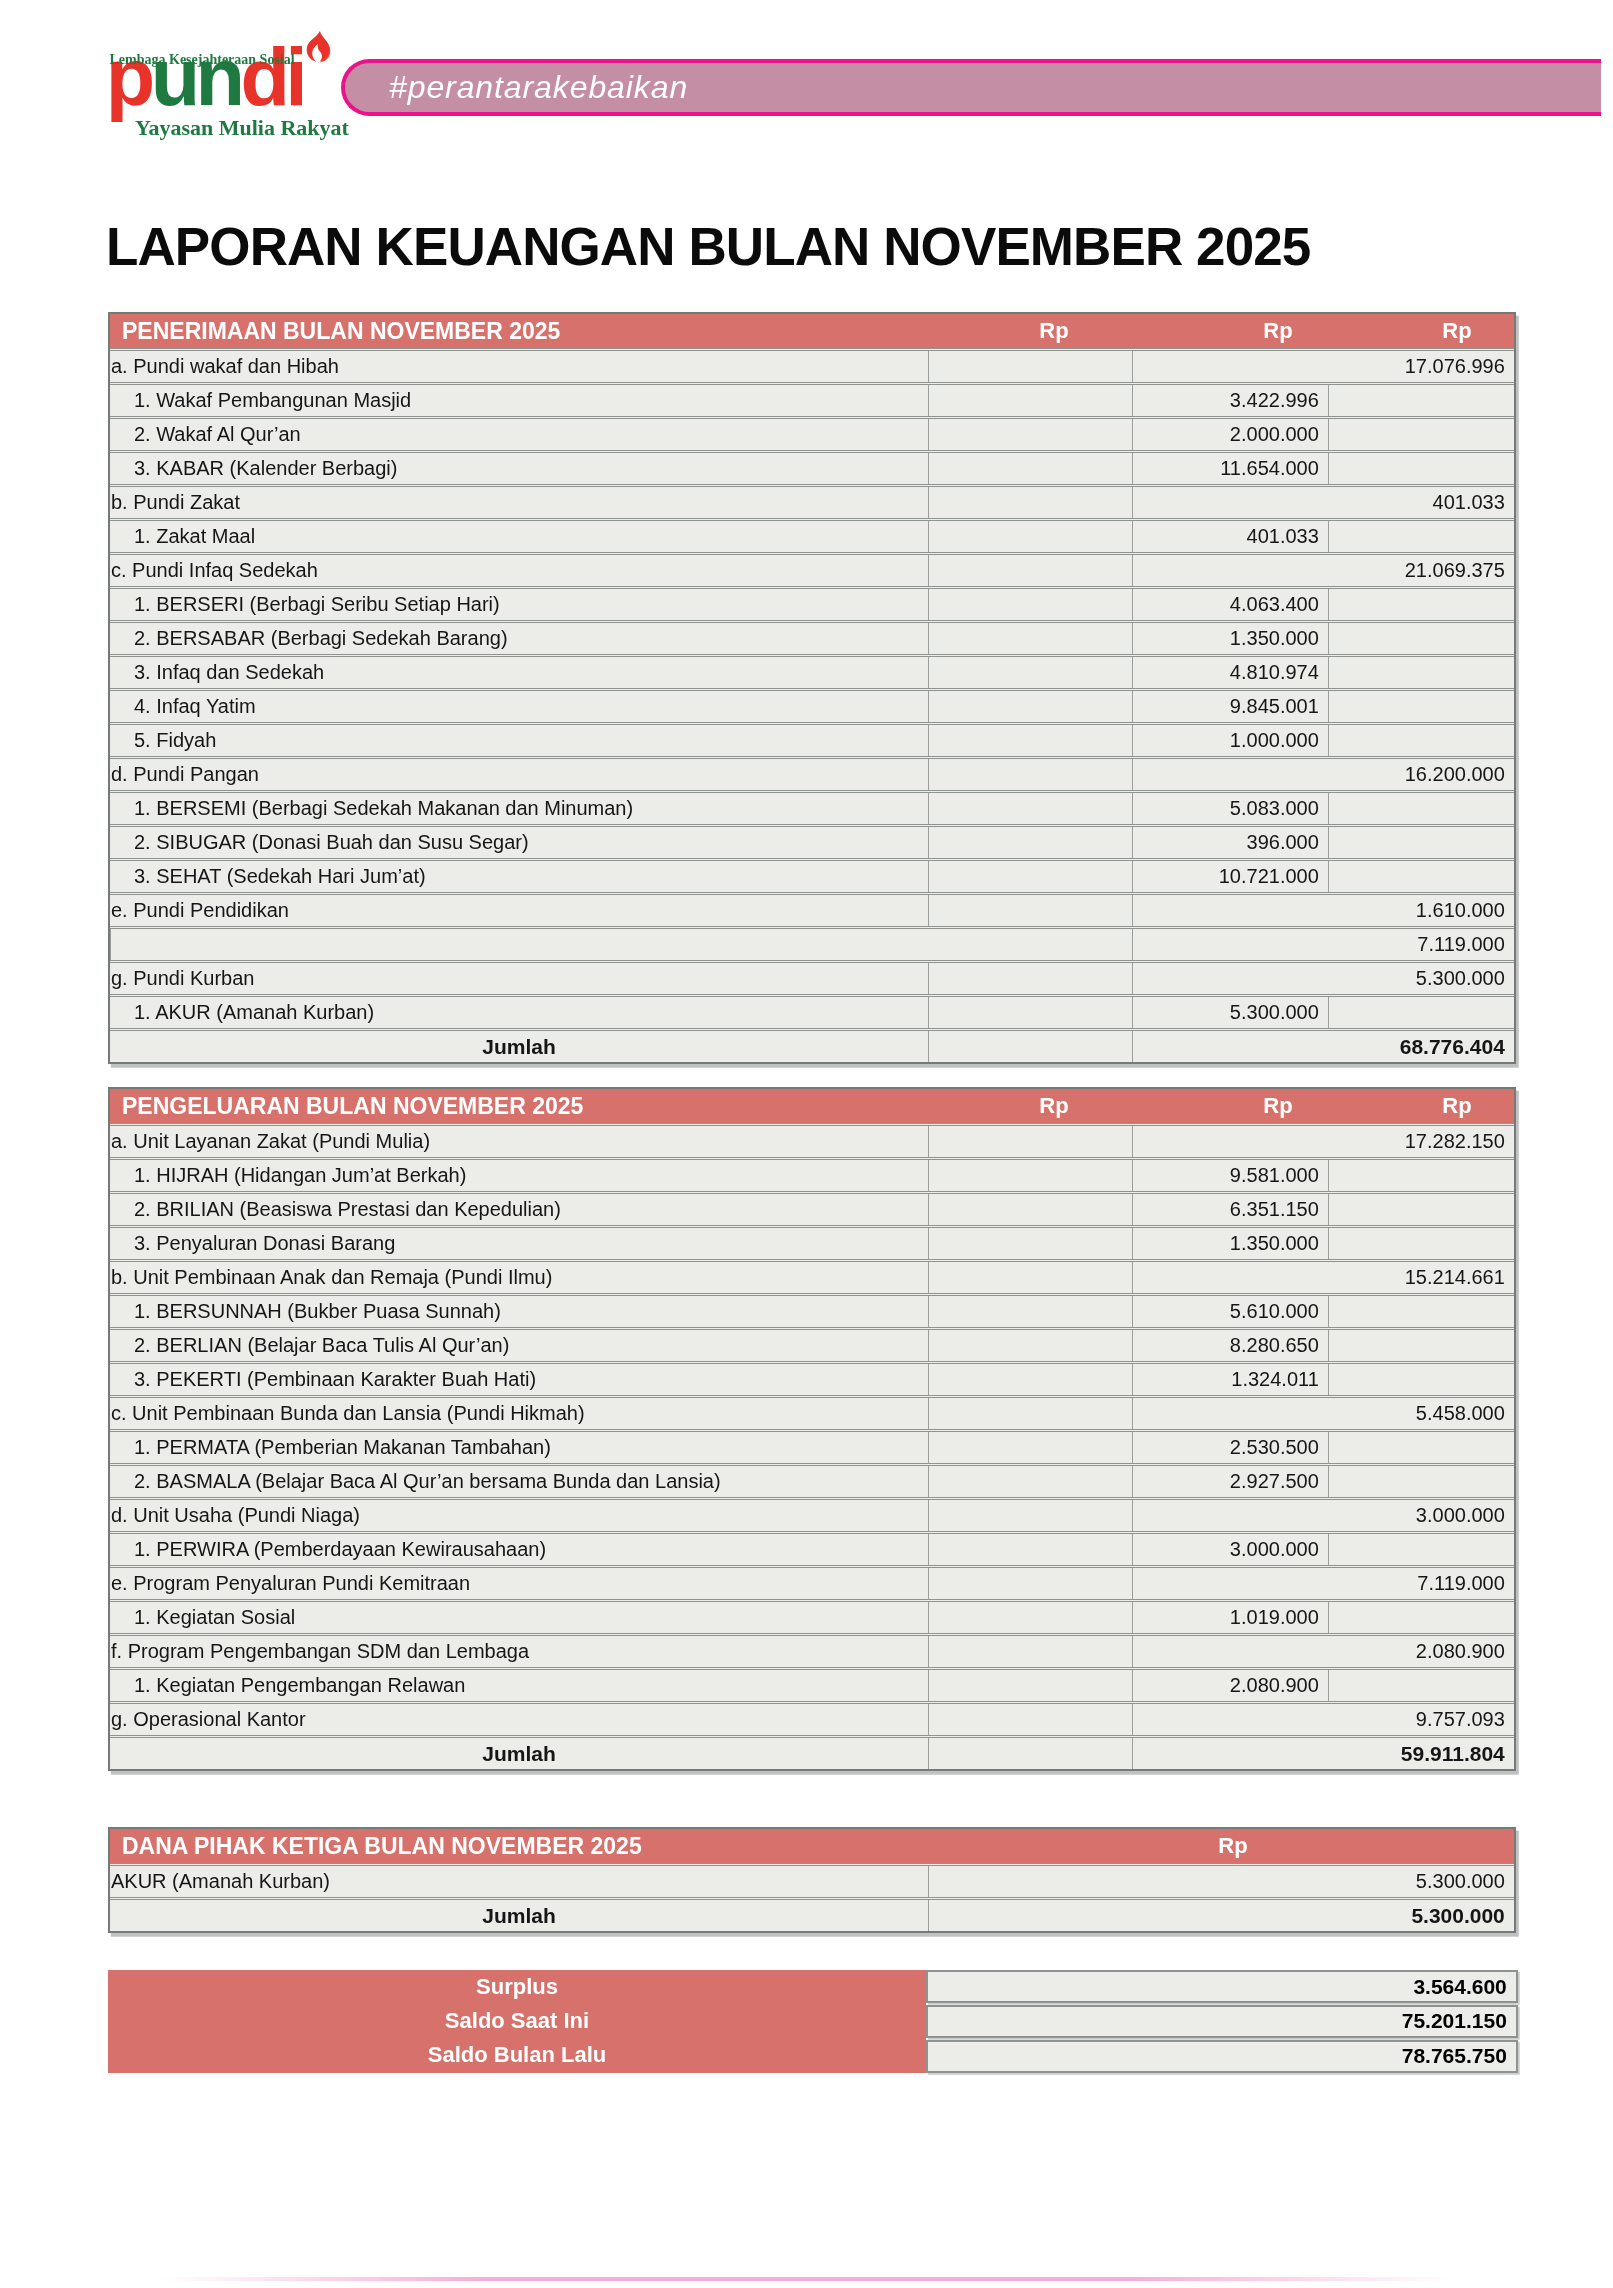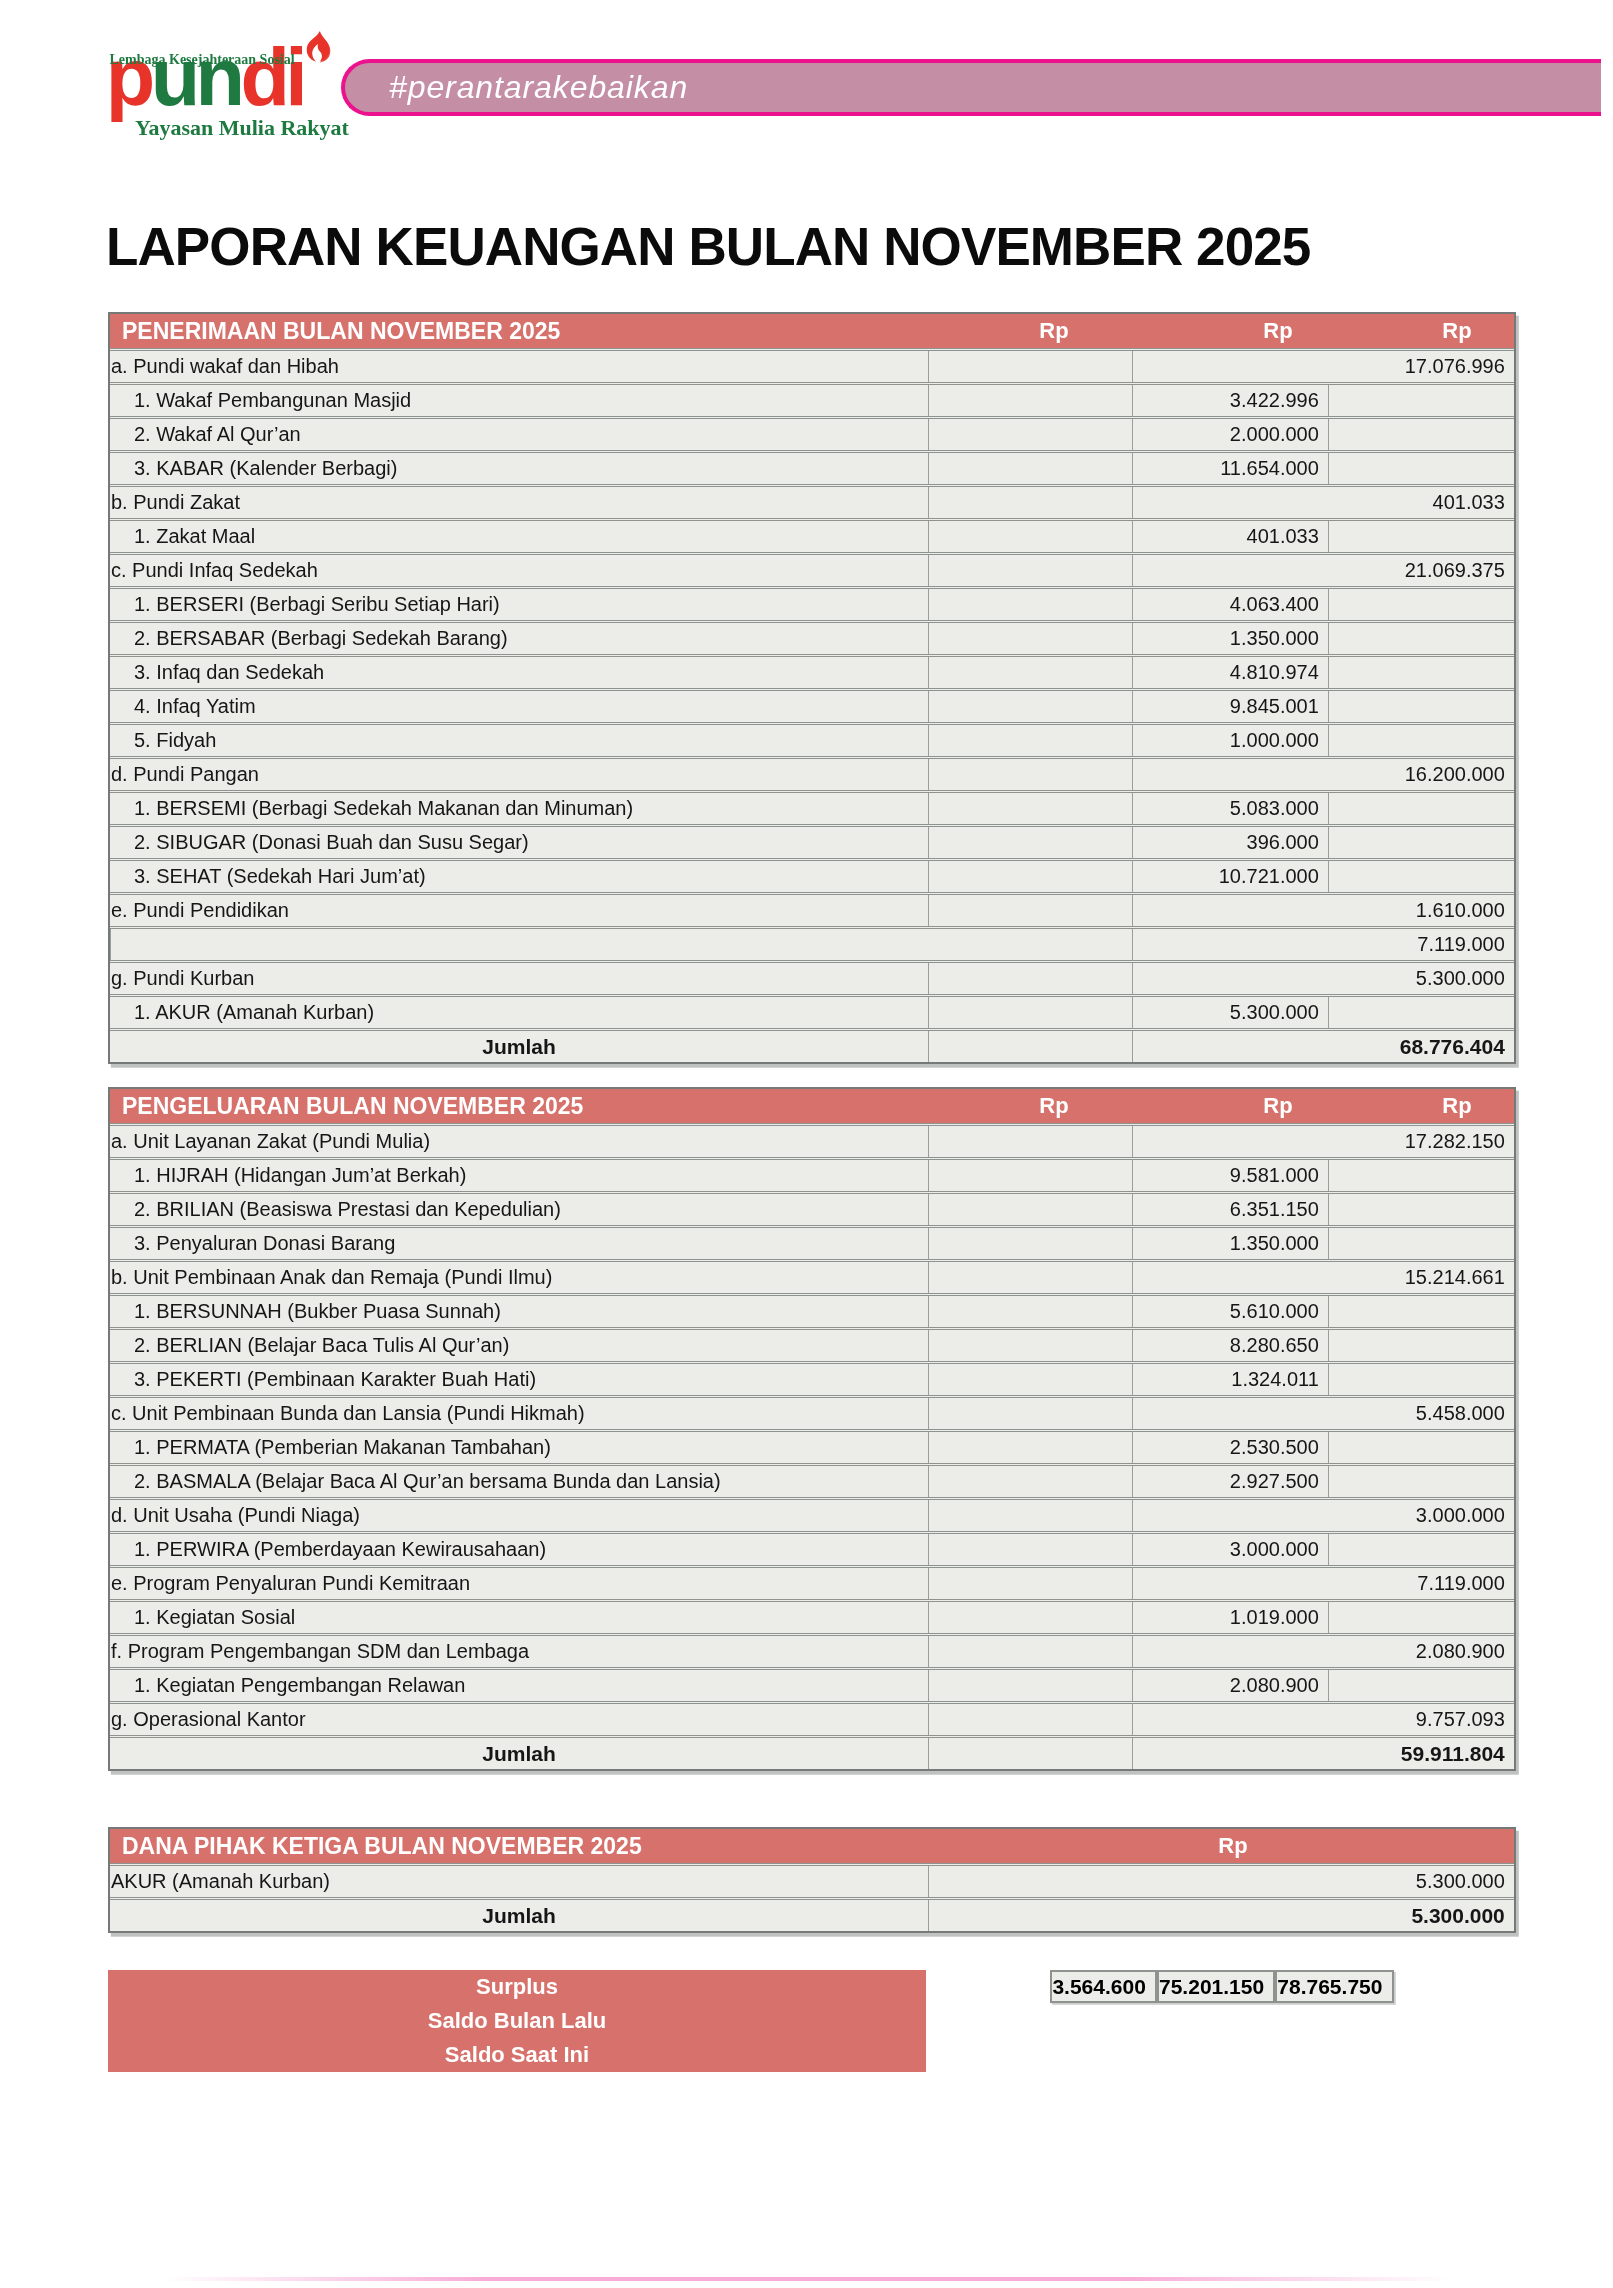--- a/index.html
+++ b/index.html
@@ -58,21 +58,21 @@
   .c-val{justify-content:flex-end;padding-right:9.2px;}
   .merged{grid-column:3/5;border-left:1.8px solid var(--border-light);}
   .cols2 .merged{grid-column:2/3;}
   .t-row.total .c-label{justify-content:center;padding-left:0;font-weight:bold;font-size:21px;}
   .t-row.total .c-val{font-weight:bold;font-size:21px;}
 
   
   .summary{position:absolute;left:108px;top:1970px;width:1410px;display:grid;grid-template-columns:818px 1fr;}
   .summary-labels{background:var(--salmon);display:flex;flex-direction:column;}
   .s-label{height:34px;display:flex;align-items:center;justify-content:center;color:#fff;font-weight:bold;font-size:22px;}
-  .summary-values{display:flex;flex-direction:row;justify-content:center;}
+  .summary-values{display:flex;flex-direction:column;}
   .s-value{height:33px;box-sizing:border-box;border:2.8px solid var(--border-mid);background:var(--row-bg);margin-bottom:1.8px;display:flex;align-items:center;justify-content:flex-end;padding-right:9.2px;font-weight:bold;font-size:21px;box-shadow:1.8px 1.8px 0 rgba(130,134,132,0.4);}
   .s-value:last-child{margin-bottom:0;}
 
   
   .bottom-line{position:absolute;left:10%;right:10%;bottom:8.3px;height:3.7px;border-radius:2.8px;opacity:.35;background:linear-gradient(90deg,rgba(236,17,141,0) 0%,var(--banner-border) 25%,var(--banner-border) 75%,rgba(236,17,141,0) 100%);}
 </style>
 </head>
 <body>
 
 <div class="page">
@@ -345,22 +345,22 @@
       </div>
       <div class="t-row total cols2">
         <div class="cell c-label">Jumlah</div>
         <div class="cell c-val merged">5.300.000</div>
       </div>
     </div>
 
   <div class="summary">
     <div class="summary-labels">
         <div class="s-label">Surplus</div>
+        <div class="s-label">Saldo Saat Ini</div>
         <div class="s-label">Saldo Bulan Lalu</div>
-        <div class="s-label">Saldo Saat Ini</div>
       </div>
     <div class="summary-values">
         <div class="s-value">3.564.600</div>
         <div class="s-value">75.201.150</div>
         <div class="s-value">78.765.750</div>
       </div>
   </div>
 
   <div class="bottom-line"></div>
 </div>

